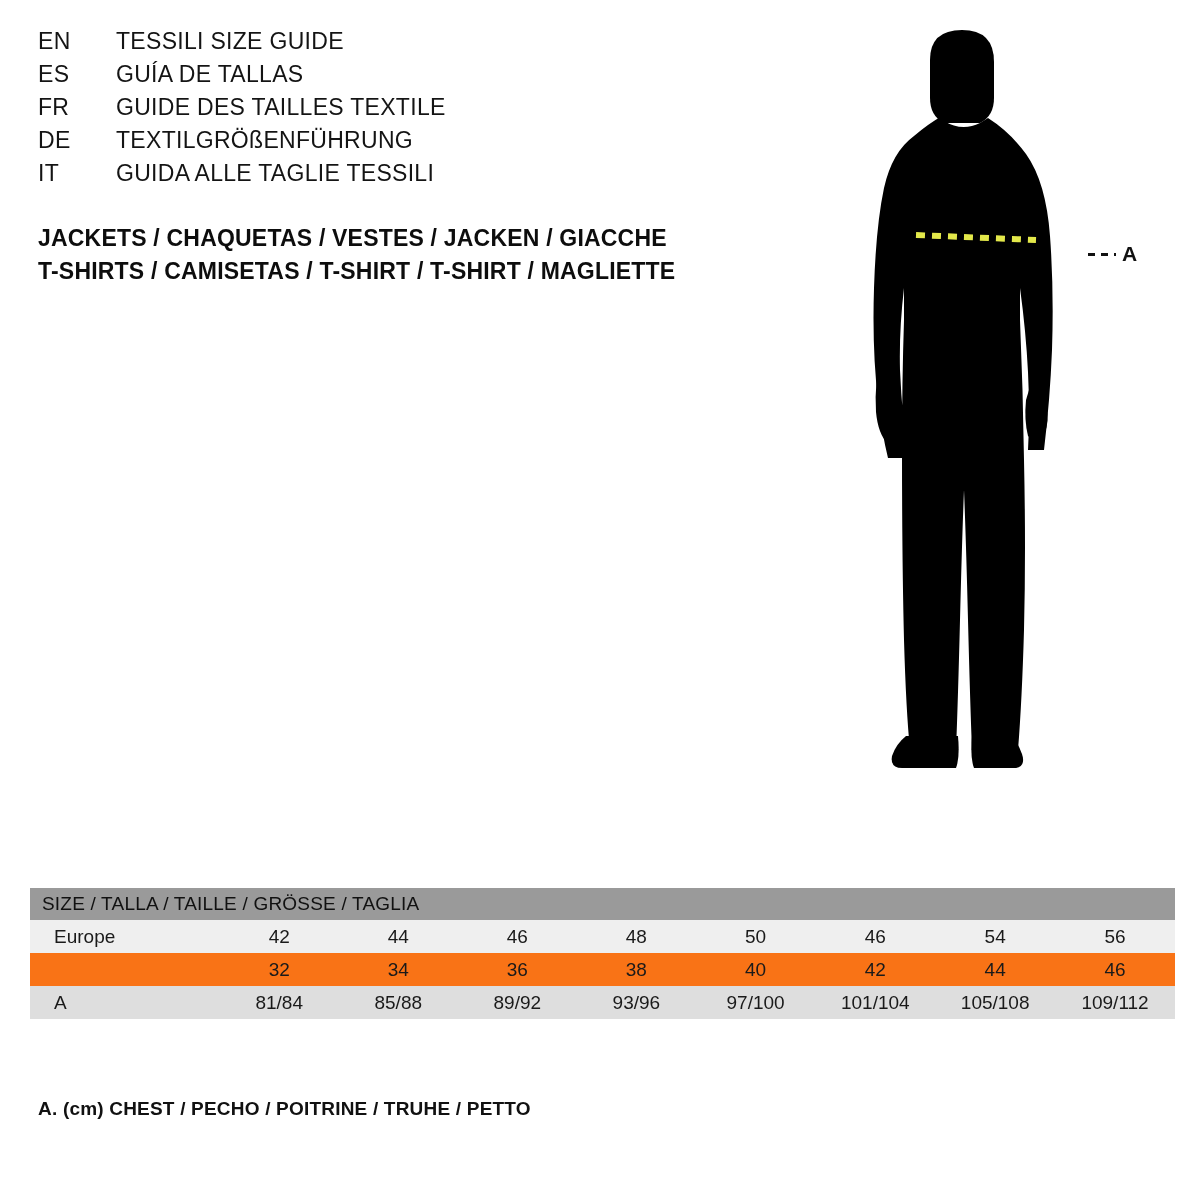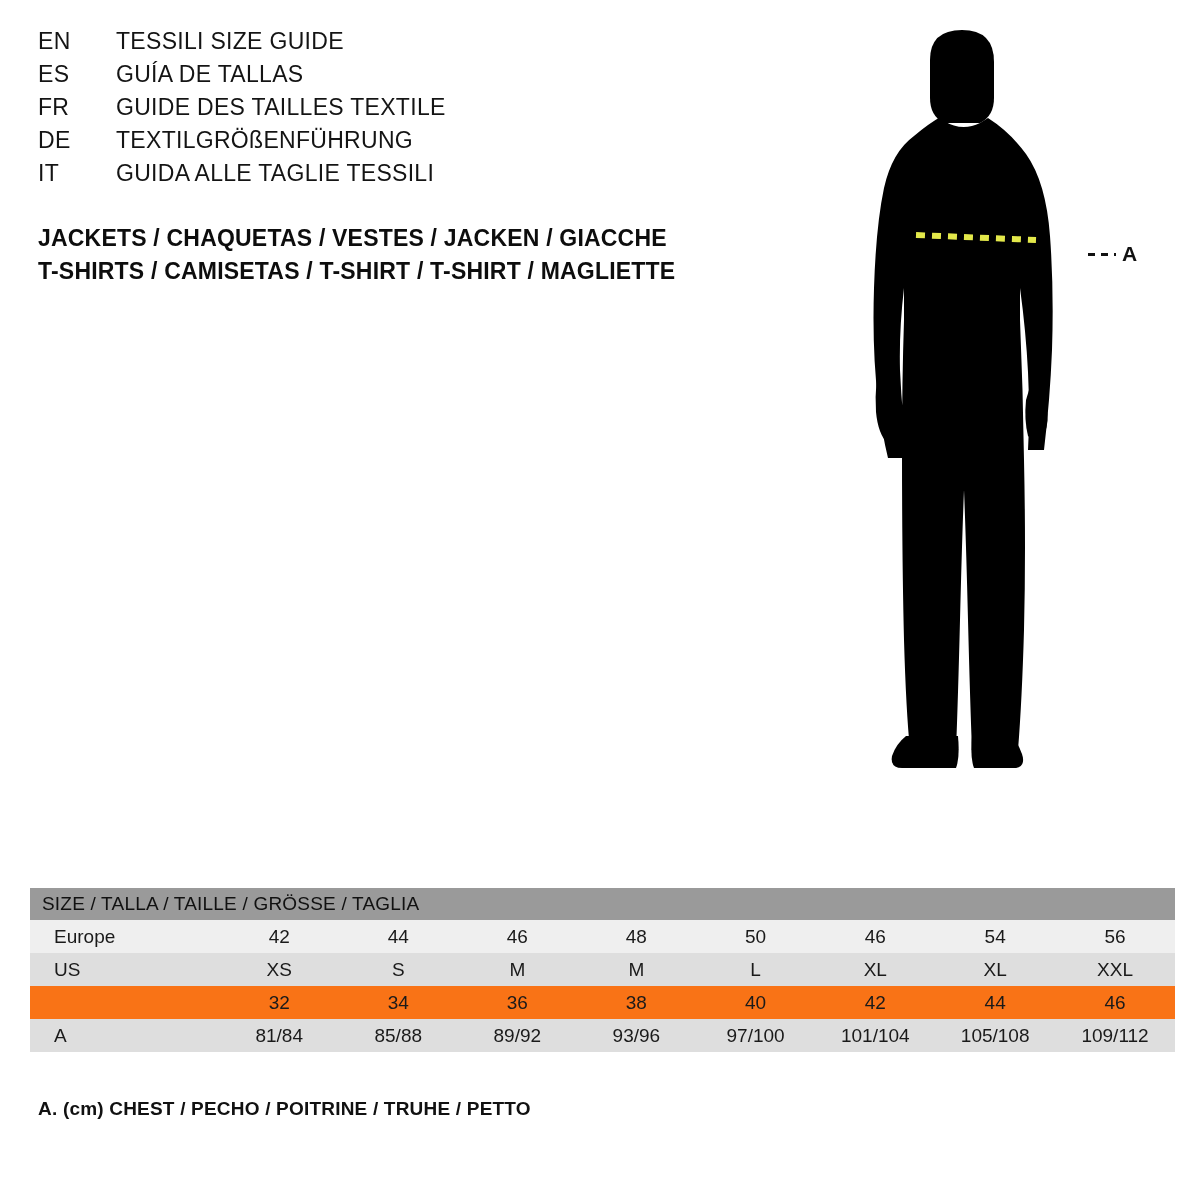--- a/index.html
+++ b/index.html
@@ -245,31 +245,20 @@
         <td class="rowlabel">Europe</td>
         <td class="val">42</td>
         <td class="val">44</td>
         <td class="val">46</td>
         <td class="val">48</td>
         <td class="val">50</td>
         <td class="val">46</td>
         <td class="val">54</td>
         <td class="val">56</td>
       </tr>
-      <tr class="band-mid">
-        <td class="rowlabel">US</td>
-        <td class="val">XS</td>
-        <td class="val">S</td>
-        <td class="val">M</td>
-        <td class="val">M</td>
-        <td class="val">L</td>
-        <td class="val">XL</td>
-        <td class="val">XL</td>
-        <td class="val">XXL</td>
-      </tr>
       <tr class="band-light2">
         <td class="rowlabel"></td>
         <td class="val">32</td>
         <td class="val">34</td>
         <td class="val">36</td>
         <td class="val">38</td>
         <td class="val">40</td>
         <td class="val">42</td>
         <td class="val">44</td>
         <td class="val">46</td>

